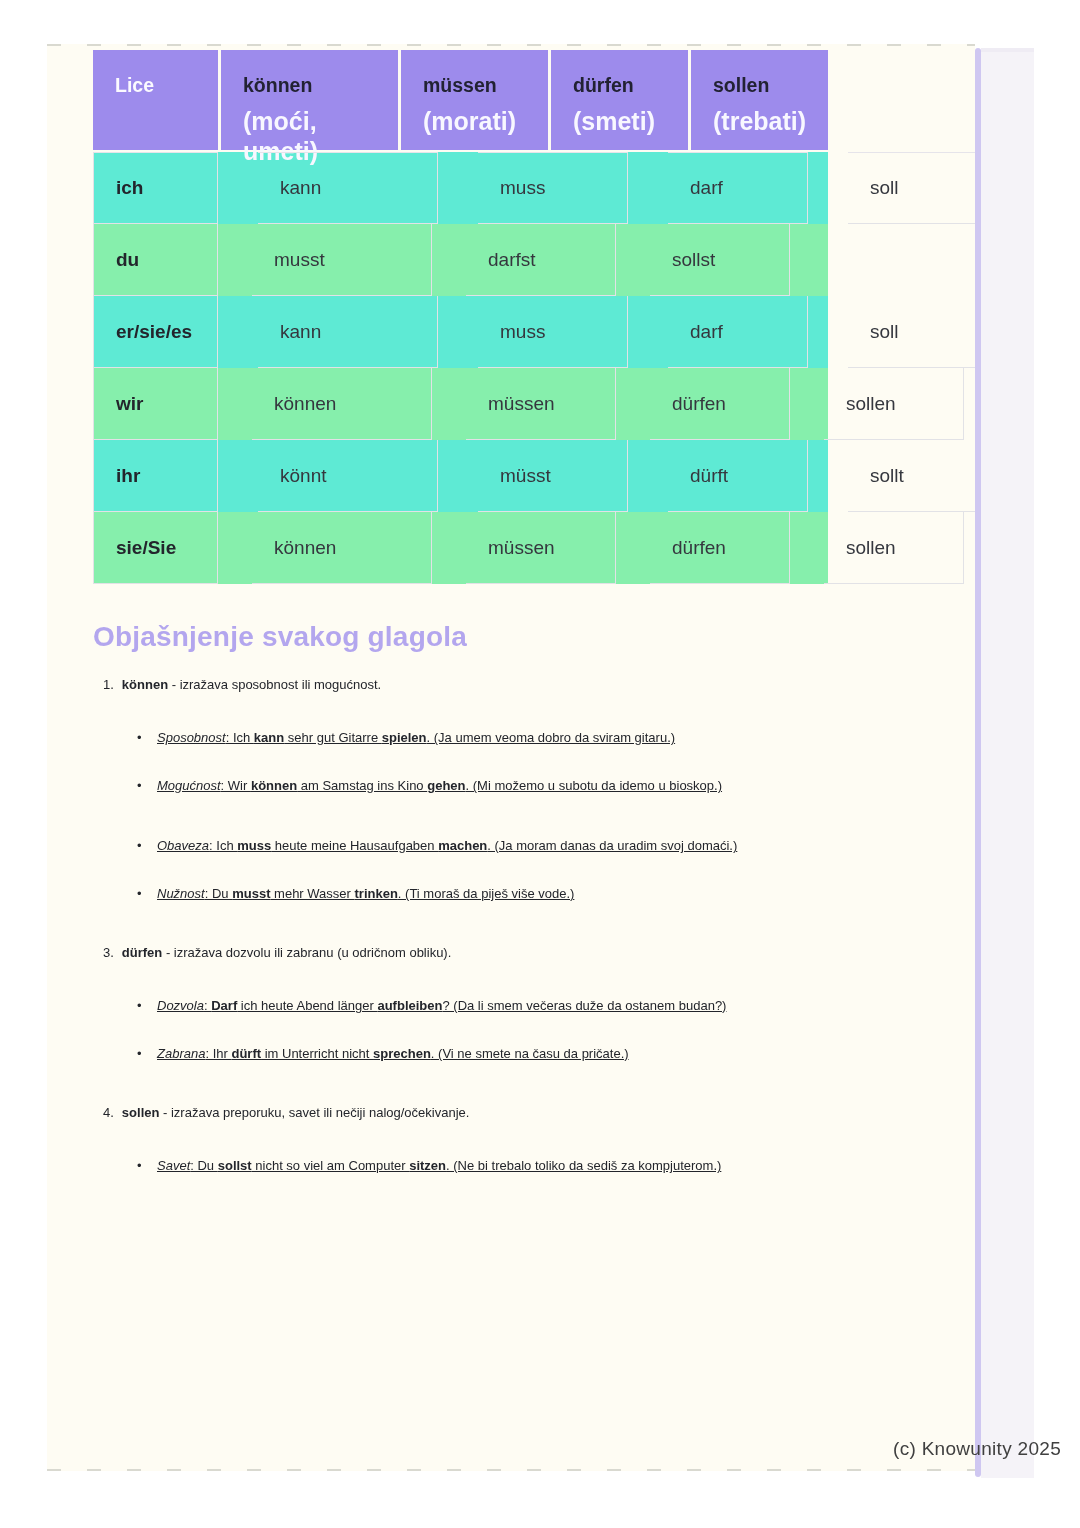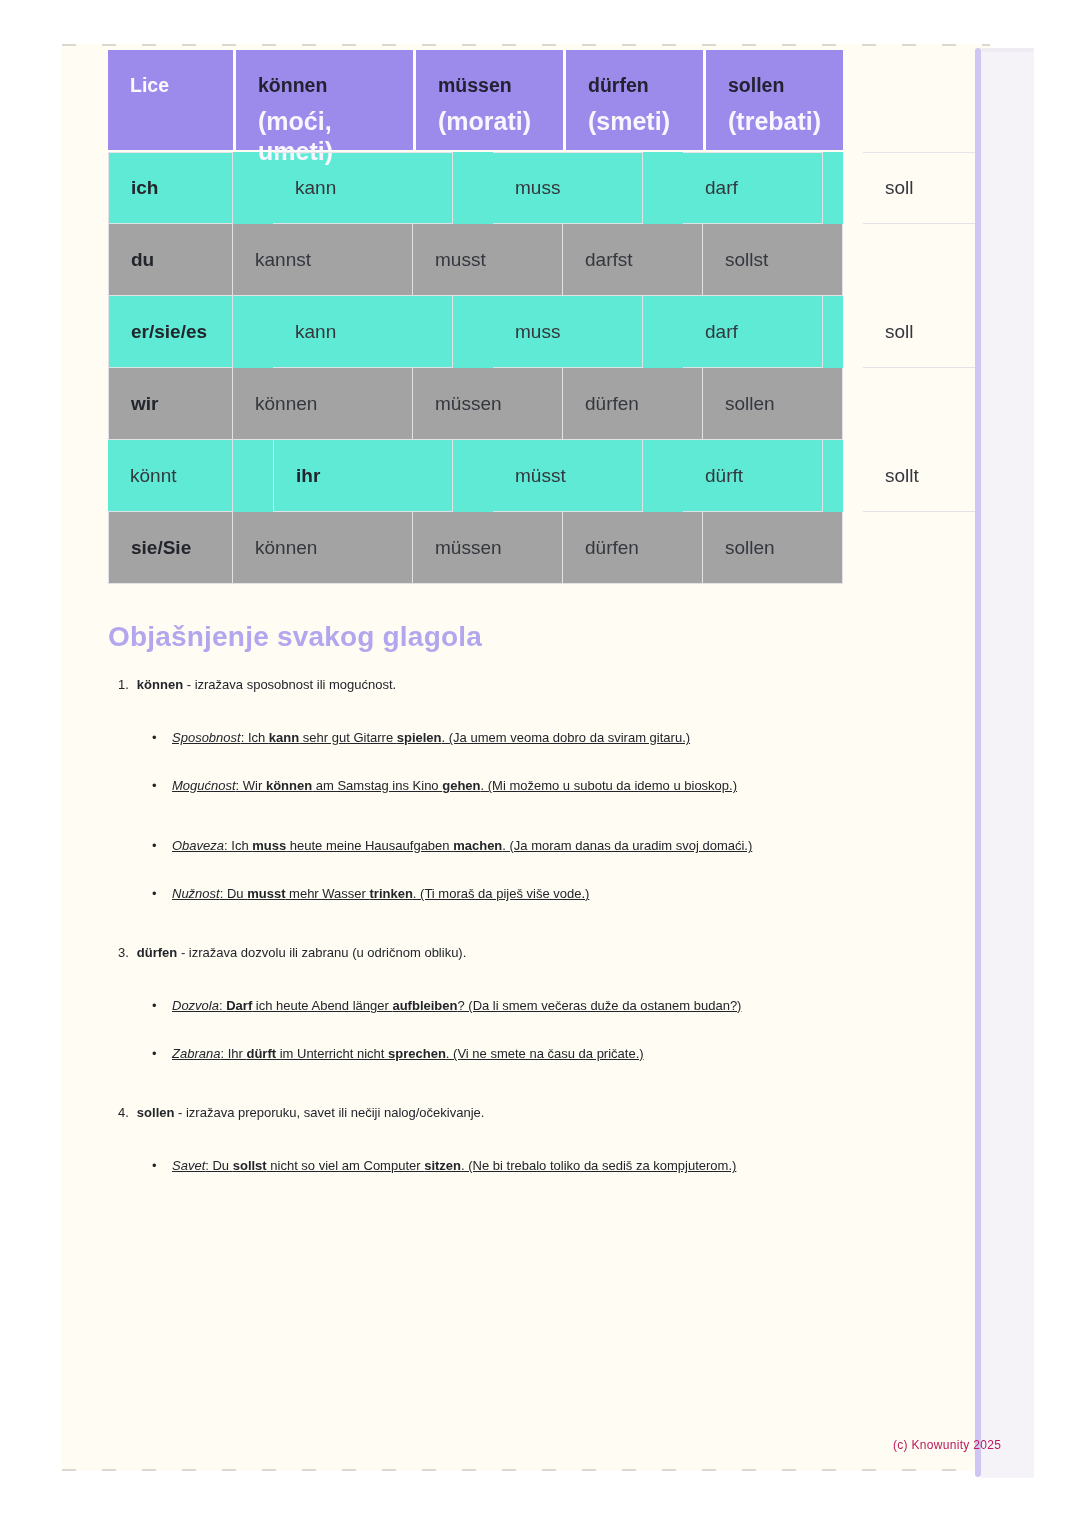--- a/index.html
+++ b/index.html
@@ -7,21 +7,21 @@
     width:1080px;height:1528px;
     background:#ffffff;
     font-family:"Liberation Sans","DejaVu Sans",sans-serif;
     overflow:hidden;
     position:relative;
   }
   .stage{position:absolute;inset:0;}
 
   
   .page{
-    position:absolute;left:62px;top:44px;width:928px;height:1427px;
+    position:absolute;left:47px;top:44px;width:928px;height:1427px;
     background:#fefcf3;
     padding:6px 46px 0 46px;
     box-sizing:border-box;
   }
   .page::before,.page::after{
     content:"";position:absolute;left:0;right:0;height:2px;
     background:repeating-linear-gradient(90deg,#d9d9d0 0 14px,transparent 14px 40px);
   }
   .page::before{top:0;}
   .page::after{bottom:0;}
@@ -33,21 +33,21 @@
     background:#9d8bec;height:100px;box-sizing:border-box;
     padding:20px 8px 0 22px;
   }
   .hcell + .hcell{border-left:3px solid #fefcf3;}
   .ht{font-size:19.5px;font-weight:700;color:#222233;line-height:30px;}
   .hcell.light .ht{color:#fbfaff;font-weight:600;}
   .hs{font-size:25px;color:#f8f7ff;line-height:30px;margin-top:6px;font-weight:bold;}
 
   .trow{display:grid;grid-template-columns:125px 180px 150px 140px 140px;}
   .trow.odd{background:#5eead4;gap:40px;}
-  .trow.even{background:#a3a3a3;}
+  .trow.even{background:#86efac;gap:34px;}
   .cell{
     display:flex;align-items:center;
     height:72px;box-sizing:border-box;padding-left:22px;
     font-size:19px;color:#35373e;
     border-right:1px solid #e2e2e6;border-bottom:1px solid #e2e2e6;
   }
   .cell.person{font-weight:700;color:#23252c;border-left:1px solid #e2e2e6;}
   .trow.first .cell{border-top:1px solid #e6e4ea;}
 
   
@@ -71,21 +71,21 @@
   .edge-line{
     position:absolute;left:975px;top:48px;width:6px;height:1429px;
     background:#cfc7f1;border-radius:3px;
   }
   .edge-panel{
     position:absolute;left:981px;top:48px;width:53px;height:1430px;
     background:#f5f3f8;border-top:4px solid #efecf4;box-sizing:border-box;
   }
   .copyright{
     position:absolute;left:893px;top:1438px;
-    font-size:12px;color:#be185d;letter-spacing:.3px;z-index:3;
+    font-size:19px;color:#404040;letter-spacing:.3px;z-index:3;
   }
 </style>
 </head>
 <body>
 
 <div class="stage">
 
   <div class="page">
 
     <div class="vtable">
@@ -115,42 +115,41 @@
       <div class="tbody">
         <div class="trow odd first">
           <div class="cell person">ich</div>
           <div class="cell">kann</div>
           <div class="cell">muss</div>
           <div class="cell">darf</div>
           <div class="cell">soll</div>
         </div>
         <div class="trow even">
           <div class="cell person">du</div>
-          <div class="cell">kannst</div>
           <div class="cell">musst</div>
           <div class="cell">darfst</div>
           <div class="cell">sollst</div>
         </div>
         <div class="trow odd">
           <div class="cell person">er/sie/es</div>
           <div class="cell">kann</div>
           <div class="cell">muss</div>
           <div class="cell">darf</div>
           <div class="cell">soll</div>
         </div>
         <div class="trow even">
           <div class="cell person">wir</div>
           <div class="cell">können</div>
           <div class="cell">müssen</div>
           <div class="cell">dürfen</div>
           <div class="cell">sollen</div>
         </div>
         <div class="trow odd">
+          <div class="cell person">ihr</div>
           <div class="cell">könnt</div>
-          <div class="cell person">ihr</div>
           <div class="cell">müsst</div>
           <div class="cell">dürft</div>
           <div class="cell">sollt</div>
         </div>
         <div class="trow even">
           <div class="cell person">sie/Sie</div>
           <div class="cell">können</div>
           <div class="cell">müssen</div>
           <div class="cell">dürfen</div>
           <div class="cell">sollen</div>

